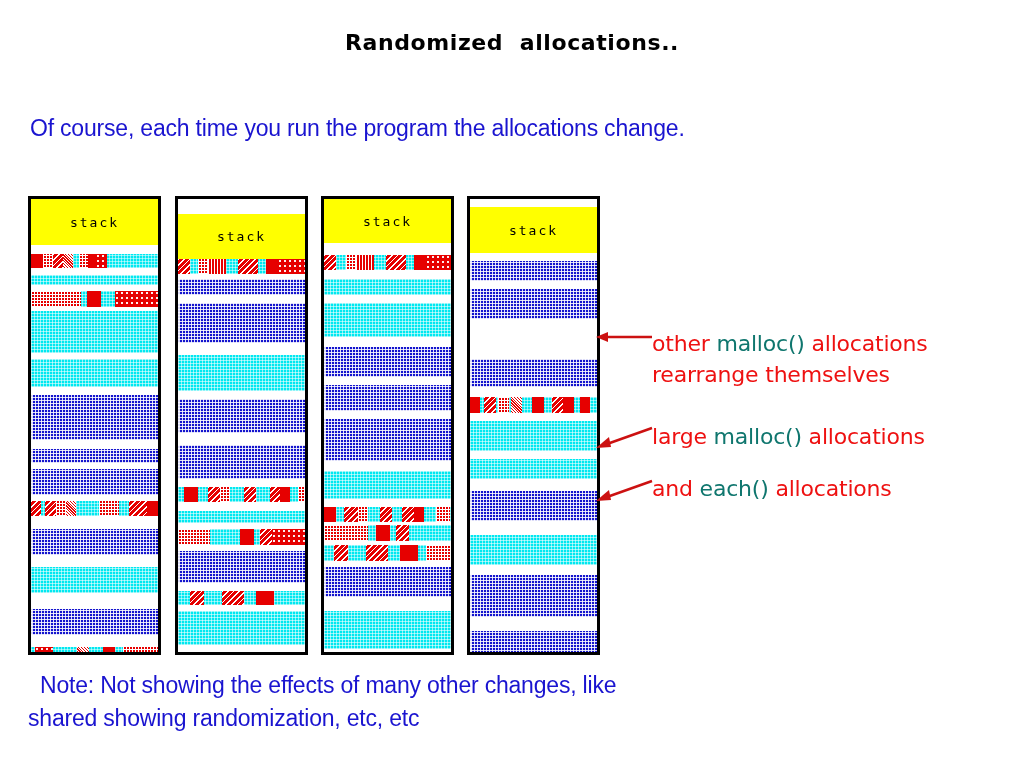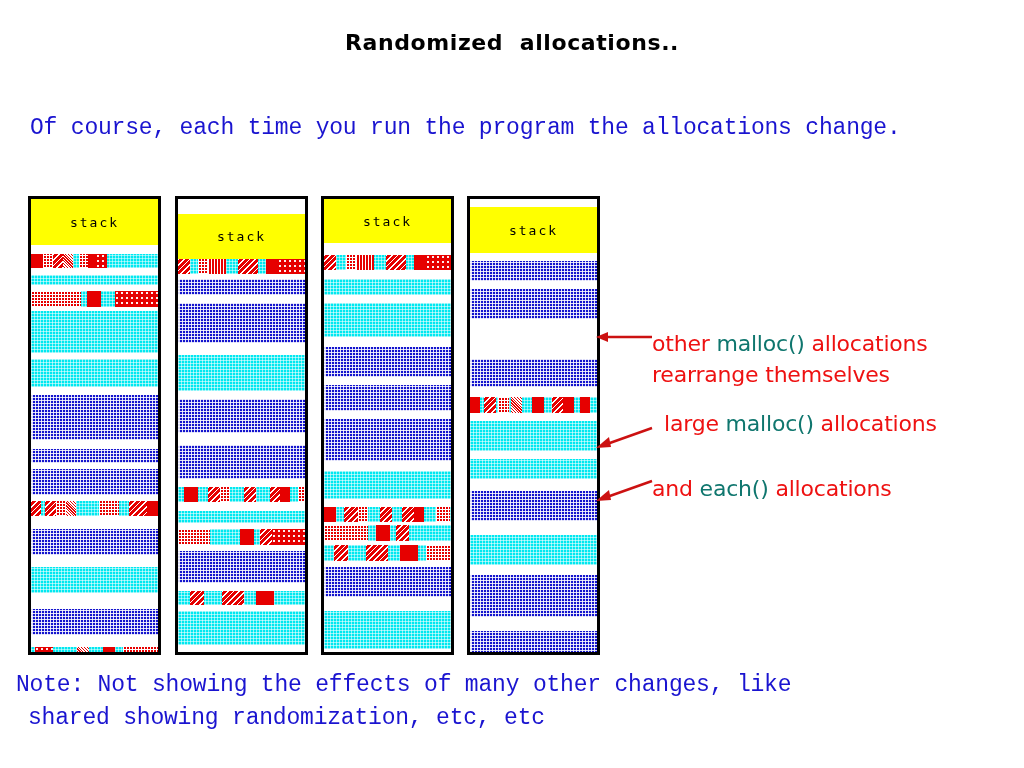--- a/index.html
+++ b/index.html
@@ -27,28 +27,28 @@
     font-size: 22px;
     letter-spacing: 0.6px;
     color: #000000;
     white-space: pre;
   }
 
   
   .blue-text {
     position: absolute;
     color: #1a14d0;
-    font-family: Liberation Mono, monospace;
+    font-family: Liberation Sans, sans-serif;
     font-size: 23px;
     font-weight: 500;
     letter-spacing: -0.2px;
     white-space: pre;
   }
   #intro-line { left: 30px; top: 115px; }
-  #note-line-1 { left: 16px; top: 672px; }
+  #note-line-1 { left: 40px; top: 672px; }
   #note-line-2 { left: 28px; top: 705px; }
 
   
   #columns-area {
     position: absolute;
     left: 0;
     top: 0;
     width: 1024px;
     height: 768px;
   }
@@ -152,21 +152,21 @@
     position: absolute;
     color: #ee1111;
     font-family: "DejaVu Sans", sans-serif;
     font-size: 22px;
     letter-spacing: -0.2px;
     white-space: pre;
   }
   .annotation .kw { color: #0f766e; }
   #annot-tiny  { left: 652px; top: 331px; }
   #annot-tiny-2 { left: 652px; top: 362px; }
-  #annot-large { left: 652px; top: 411px; margin-left: 12px; }
+  #annot-large { left: 652px; top: 424px; }
   #annot-mmap  { left: 652px; top: 476px; }
 
   .arrow-svg {
     position: absolute;
     overflow: visible;
   }
   #arrow-tiny  { left: 594px; top: 330px; }
   #arrow-large { left: 594px; top: 425px; }
   #arrow-mmap  { left: 594px; top: 478px; }
 </style>

